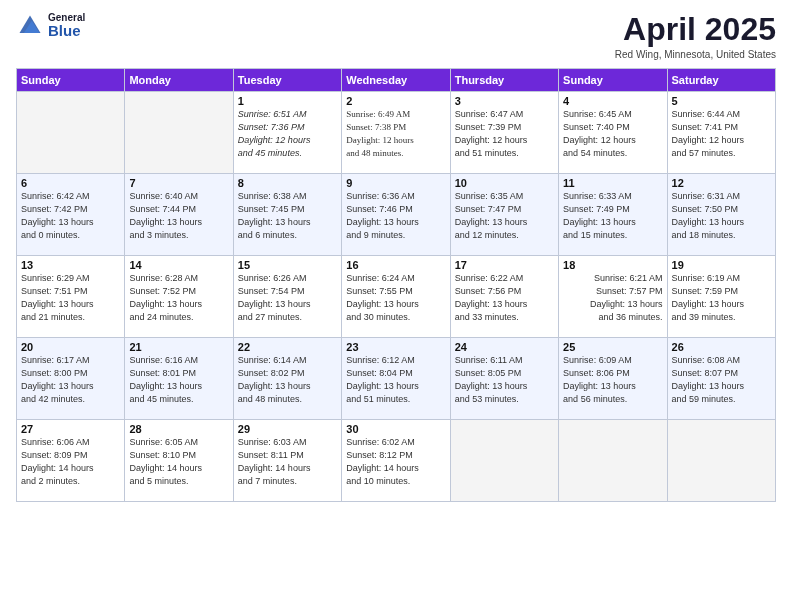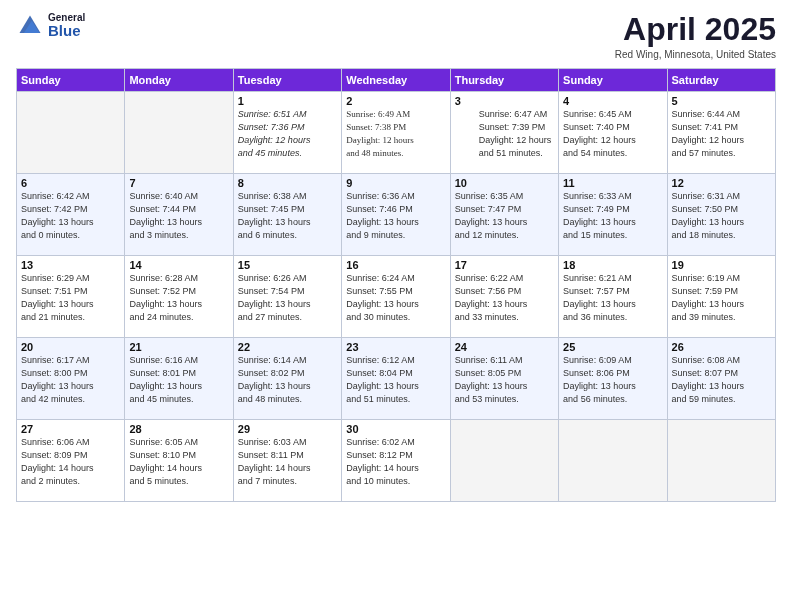--- a/index.html
+++ b/index.html
@@ -149,21 +149,21 @@
           </td>
           <td>
             <div class="day-number">2</div>
             <div class="day-info" style="white-space: pre-line; font-family: Liberation Serif, serif;">Sunrise: 6:49 AM
 Sunset: 7:38 PM
 Daylight: 12 hours
 and 48 minutes.</div>
           </td>
           <td>
             <div class="day-number">3</div>
-            <div class="day-info" style="white-space: pre-line; margin-left: 24px;">Sunrise: 6:47 AM
+            <div class="day-info" style="white-space: pre-line;">Sunrise: 6:47 AM
 Sunset: 7:39 PM
 Daylight: 12 hours
 and 51 minutes.</div>
           </td>
           <td>
             <div class="day-number">4</div>
             <div class="day-info" style="white-space: pre-line;">Sunrise: 6:45 AM
 Sunset: 7:40 PM
 Daylight: 12 hours
 and 54 minutes.</div>
@@ -258,21 +258,21 @@
           </td>
           <td>
             <div class="day-number">17</div>
             <div class="day-info" style="white-space: pre-line;">Sunrise: 6:22 AM
 Sunset: 7:56 PM
 Daylight: 13 hours
 and 33 minutes.</div>
           </td>
           <td>
             <div class="day-number">18</div>
-            <div class="day-info" style="white-space: pre-line;">Sunrise: 6:21 AM
+            <div class="day-info" style="white-space: pre-line; text-align: right;">Sunrise: 6:21 AM
 Sunset: 7:57 PM
 Daylight: 13 hours
 and 36 minutes.</div>
           </td>
           <td>
             <div class="day-number">19</div>
             <div class="day-info" style="white-space: pre-line;">Sunrise: 6:19 AM
 Sunset: 7:59 PM
 Daylight: 13 hours
 and 39 minutes.</div>

